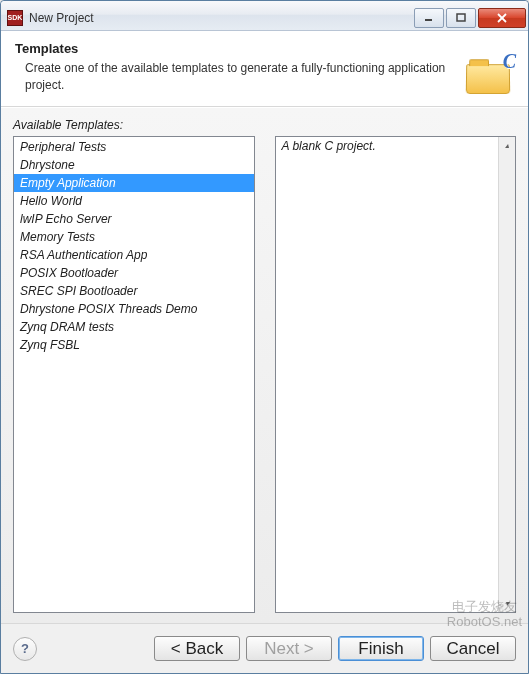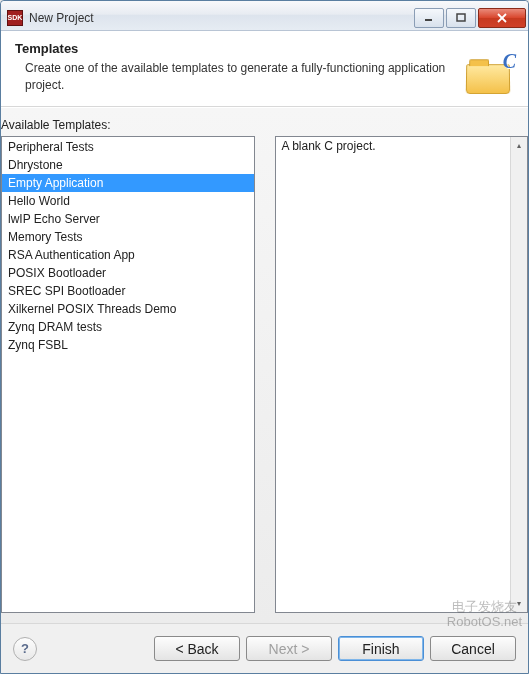--- a/index.html
+++ b/index.html
@@ -98,24 +98,25 @@
     font-size: 20px; font-weight: bold;
     color: #3a6fc2;
     font-family: Georgia, serif;
     font-style: italic;
     text-shadow: 1px 1px 0 #fff;
   }
   .body-panel {
     flex: 1;
     background: #f0f0f0;
     background: linear-gradient(to bottom, #f6f6f6, #ececec);
-    padding: 10px 0;
+    padding: 10px 12px;
     display: flex;
     flex-direction: column;
     border-top: 1px solid #fff;
+    font-style: italic;
   }
   .avail-label { font-size: 12px; color: #222; margin-bottom: 4px; }
   .panes {
     flex: 1;
     display: flex;
     gap: 20px;
     min-height: 0;
   }
   .listbox, .descbox {
     flex: 1;
@@ -177,21 +178,21 @@
     font-size: 13px; color: #5a6b8c;
     font-weight: bold;
     margin-right: auto;
   }
   .btn {
     min-width: 86px;
     height: 25px;
     border: 1px solid #8a8a8a;
     border-radius: 3px;
     background: linear-gradient(to bottom, #fdfdfd, #e4e4e4);
-    font-size: 14px;
+    font-size: 17px;
     color: #222;
     display: flex; align-items: center; justify-content: center;
     padding: 0 10px;
   }
   .btn.default {
     border-color: #4a8fd6;
     box-shadow: 0 0 0 1px #7fb6ea inset;
   }
   .btn.disabled {
     color: #a0a0a0;
@@ -252,21 +253,21 @@
         <div class="list-inner" id="template-list">
             <div class="list-item">Peripheral Tests</div>
             <div class="list-item">Dhrystone</div>
             <div class="list-item selected">Empty Application</div>
             <div class="list-item">Hello World</div>
             <div class="list-item">lwIP Echo Server</div>
             <div class="list-item">Memory Tests</div>
             <div class="list-item">RSA Authentication App</div>
             <div class="list-item">POSIX Bootloader</div>
             <div class="list-item">SREC SPI Bootloader</div>
-            <div class="list-item">Xilkernel POSIX Threads Demo</div>
+            <div class="list-item">Dhrystone POSIX Threads Demo</div>
             <div class="list-item">Zynq DRAM tests</div>
             <div class="list-item">Zynq FSBL</div>
           </div>
       </div>
       <div class="descbox">
         <div class="desc-text">A blank C project.</div>
         <div class="scrollbar">
           <div class="scroll-arrow up">▴</div>
           <div class="scroll-arrow down">▾</div>
         </div>

